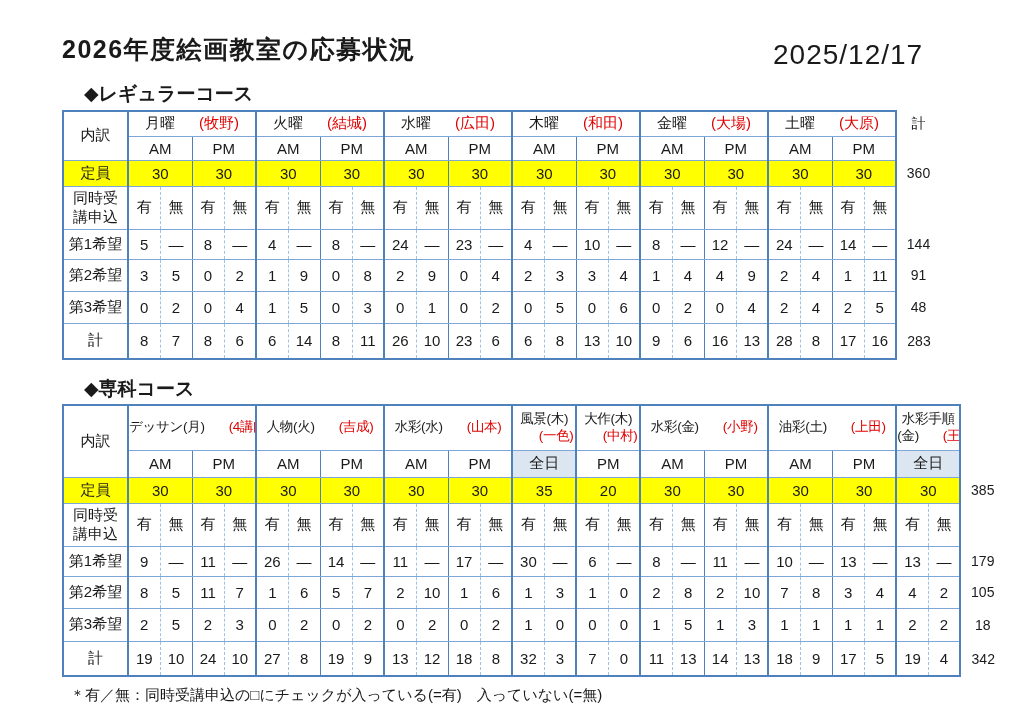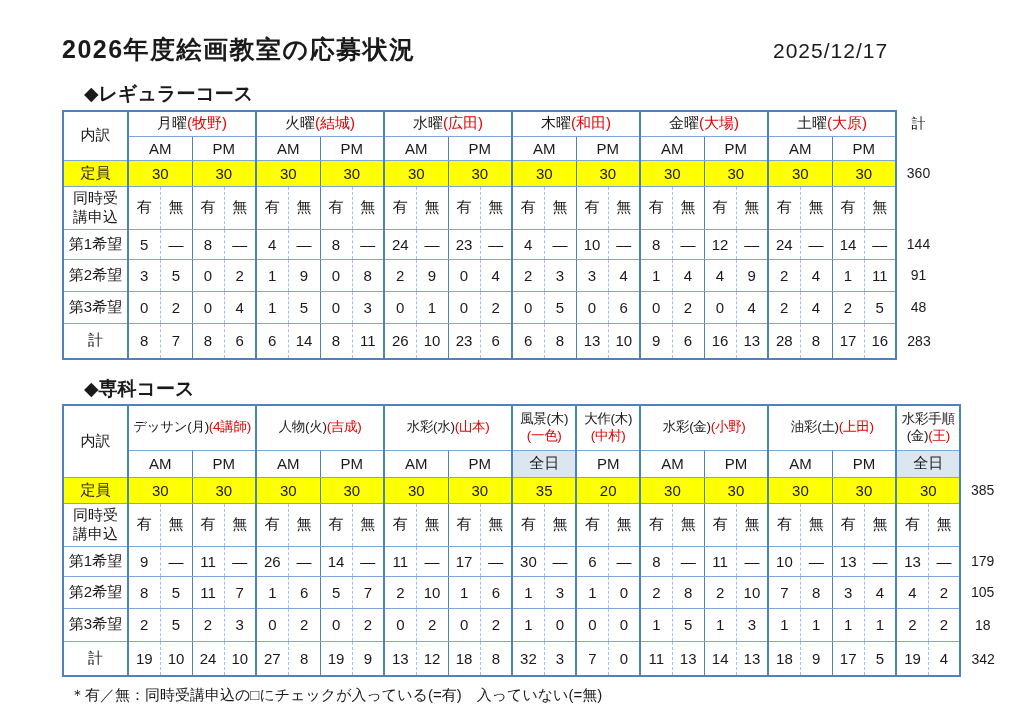--- a/index.html
+++ b/index.html
@@ -7,21 +7,21 @@
     --yellow:#ffff00; --zen:#dce6f1; --red:#e00000; --ink:#1a1a1a;
   }
   html,body{margin:0;padding:0;}
   body{
     width:1024px;height:724px;background:#ffffff;position:relative;
     font-family:"Liberation Sans","DejaVu Sans",sans-serif;color:var(--ink);
     overflow:hidden;
   }
   .abs{position:absolute;white-space:nowrap;text-align:center;}
   #title{left:62px;top:33px;font-size:25px;font-weight:bold;letter-spacing:1.5px;}
-  #date{left:773px;top:39px;font-size:21px;letter-spacing:1px;}
+  #date{left:773px;top:39px;font-size:28px;letter-spacing:1px;}
   #h1{left:84px;top:81px;font-size:19px;font-weight:bold;}
   #h2{left:84px;top:376px;font-size:19px;font-weight:bold;}
   #foot{left:58px;top:686px;font-size:15px;margin-left:12px;}
 
   table{border-collapse:collapse;table-layout:fixed;position:absolute;}
   #t1{left:62px;top:110px;}
   #t2{left:62px;top:404px;}
   td,th{
     padding:0;margin:0;text-align:center;vertical-align:middle;
     font-weight:normal;font-size:15px;color:var(--ink);
@@ -29,21 +29,21 @@
     overflow:hidden;white-space:nowrap;
   }
   th.lbl{border-left:2px solid var(--strong);border-right:2px solid var(--strong);line-height:1.25;}
   .d{border-right:1px dashed var(--dash);}
   .s{border-right:1px solid var(--strong);}
   .g{border-right:2px solid var(--strong);}
   .bt{border-top:2px solid var(--strong);}
   .bb{border-bottom:2px solid var(--strong);}
   .cap{background:var(--yellow);}
   .zen{background:var(--zen);}
-  .red{color:var(--red);}
+  .red{color:var(--red);padding-left:24px;}
   .ghead{line-height:1.25;}
   #t2 .ghead{font-size:13.5px;letter-spacing:-0.3px;}
   td.tot, td.tot.bt, td.tot.bb{border:none;background:#fff;font-size:14px;}
 </style>
 </head>
 <body>
 
 <div class="abs" id="title">2026年度絵画教室の応募状況</div>
 <div class="abs" id="date">2025/12/17</div>
 

